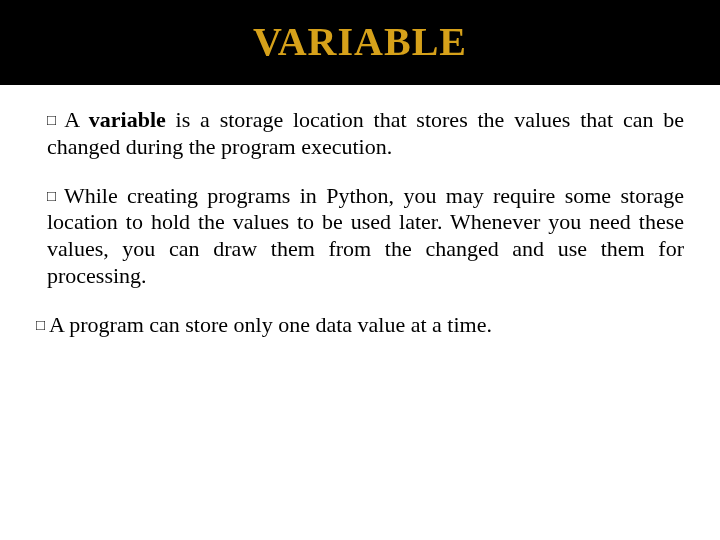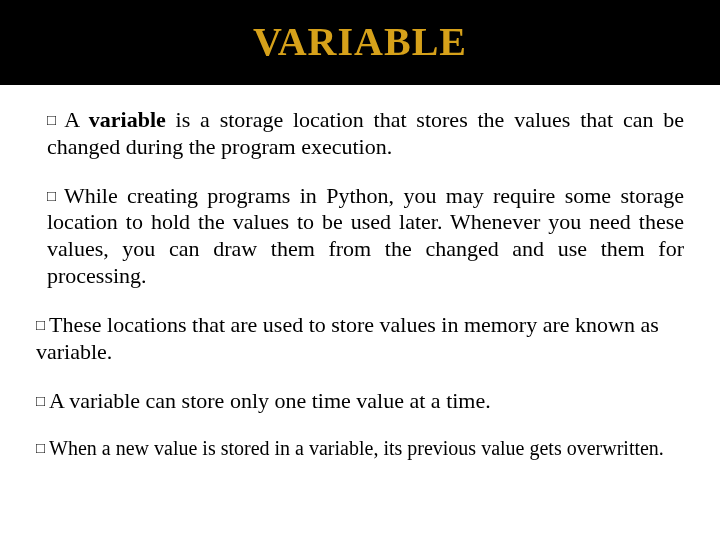--- a/index.html
+++ b/index.html
@@ -72,26 +72,20 @@
   <div class="content">
 
     <div class="bullet justify">
       <span class="marker">□</span><span>A </span><strong>variable</strong><span> is a storage location that stores the values that can be changed during the program execution.</span>
     </div>
 
     <div class="bullet justify">
       <span class="marker">□</span><span>While creating programs in Python, you may require some storage location to hold the values to be used later. Whenever you need these values, you can draw them from the changed and use them for processing.</span>
     </div>
 
+
     <div class="bullet">
-      <span class="marker">□</span><span>These locations  that are used to store values in memory are known as variable.</span>
+      <span class="marker">□</span><span>A program can store only one data value at a time.</span>
     </div>
 
-    <div class="bullet">
-      <span class="marker">□</span><span>A variable can store only one time value at a time.</span>
-    </div>
-
-    <div class="bullet smaller last-tight">
-      <span class="marker">□</span><span>When a new value is stored in a variable, its previous value gets overwritten.</span>
-    </div>
 
   </div>
 </div>
 
 </body></html>

